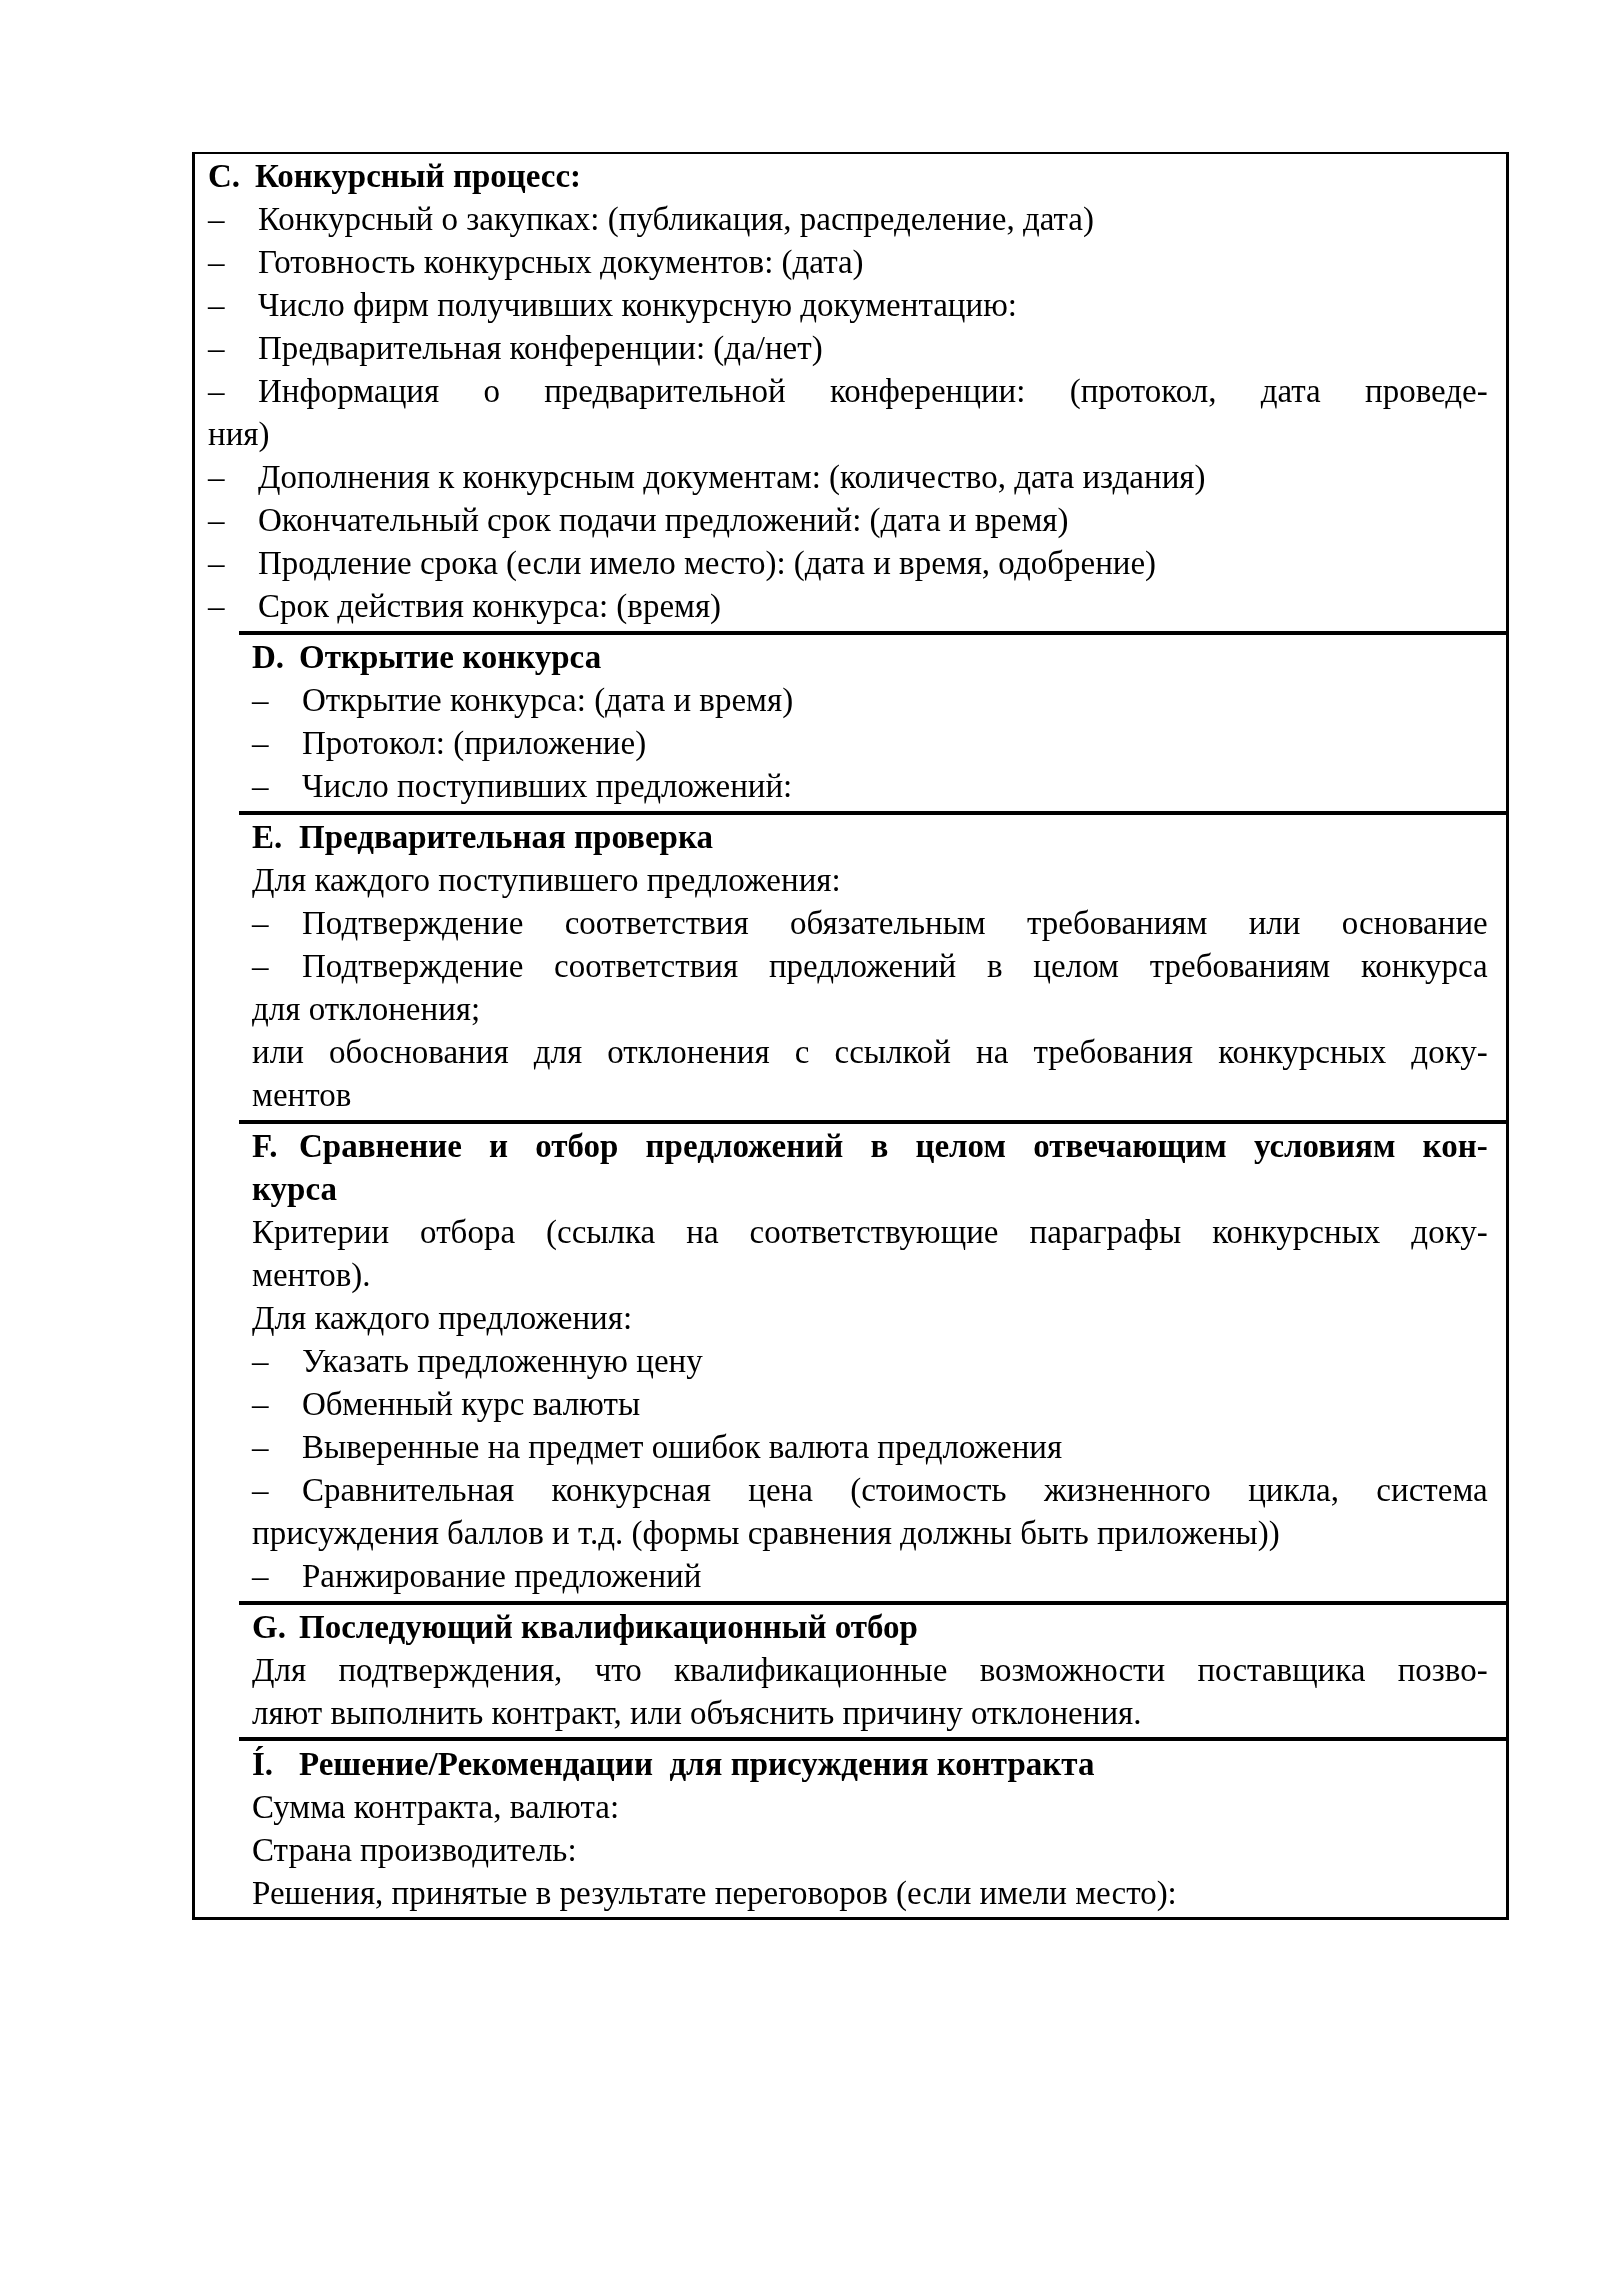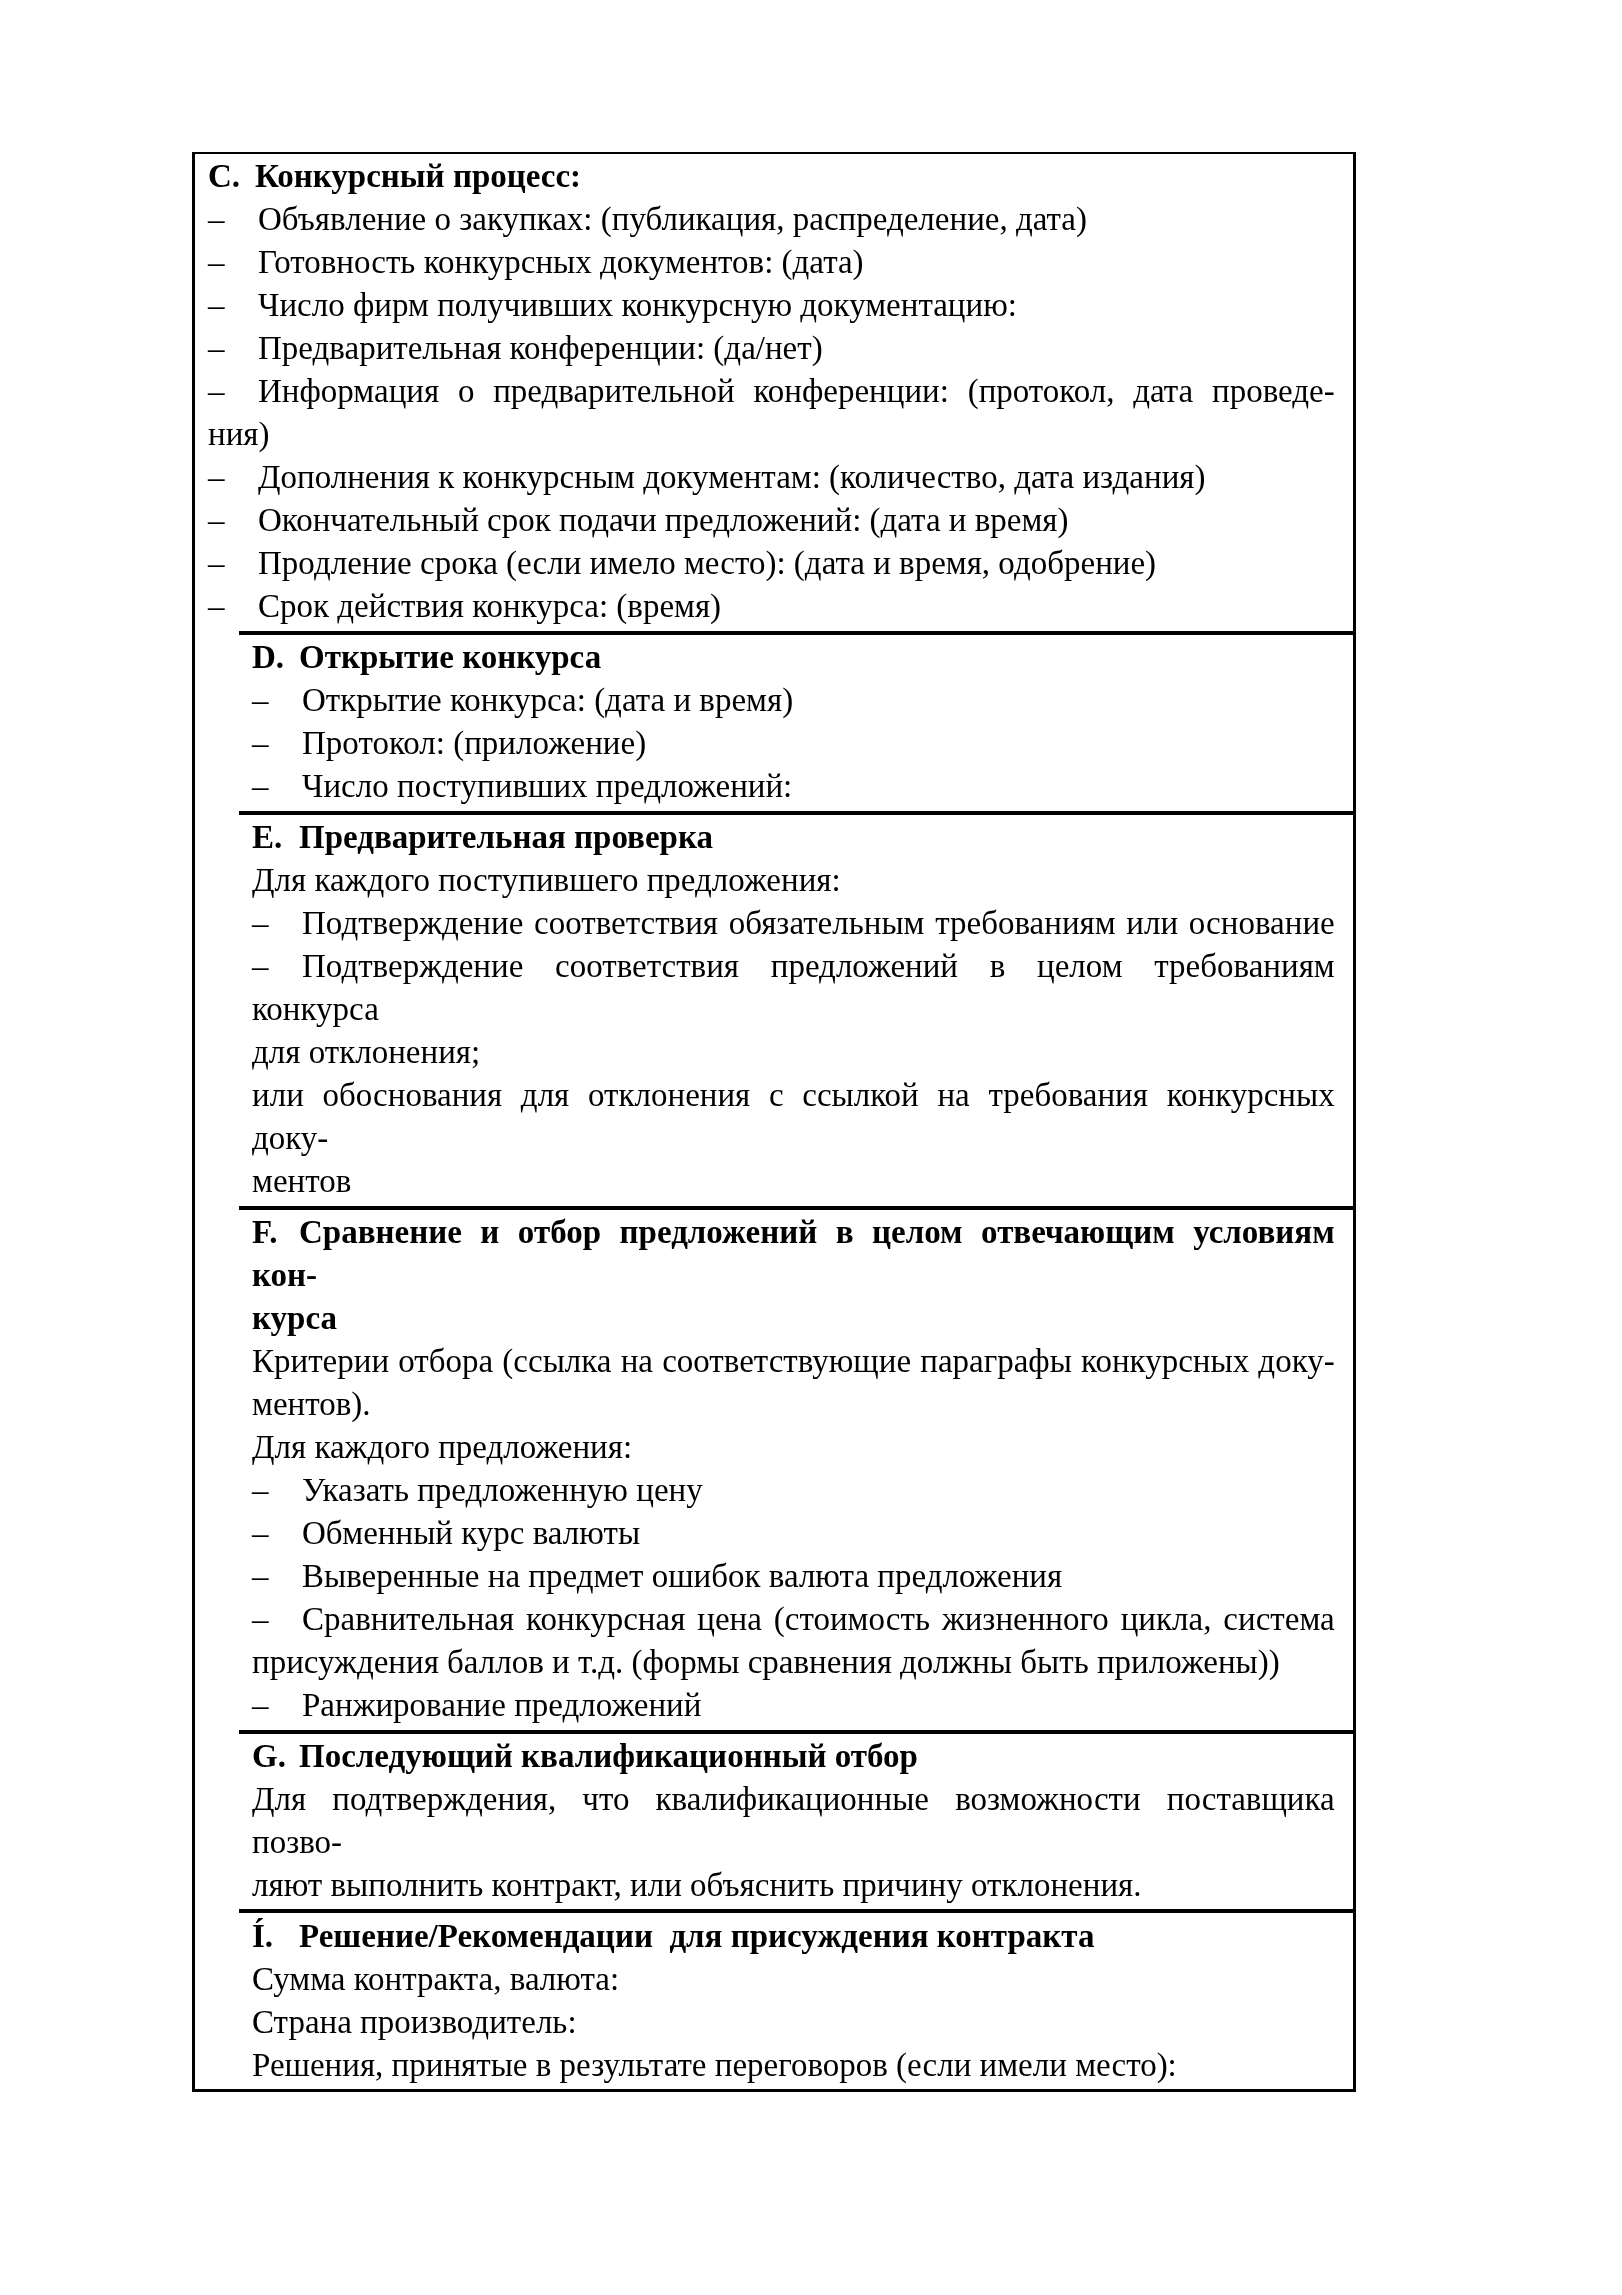--- a/index.html
+++ b/index.html
@@ -11,21 +11,21 @@
     position: relative;
     width: 1622px;
     height: 2295px;
     font-family: "Liberation Serif", "DejaVu Serif", serif;
     color: #000000;
   }
   .doc-table {
     position: absolute;
     left: 192px;
     top: 152px;
-    width: 1164px;
+    width: 1317px;
     box-sizing: border-box;
     border-style: solid;
     border-color: #000000;
     border-width: 2.6px 3.3px 3.9px 3.3px;
     background: #ffffff;
   }
   .section {
     padding: 1.3px 18.3px 2.6px 13px;
   }
   .section + .section {
@@ -53,21 +53,21 @@
     text-align: justify;
     text-align-last: justify;
   }
 </style>
 </head>
 <body>
 
 <div class="doc-table">
     <div class="section">
       <div class="row header"><span class="h-prefix">C.</span><span class="txt">Конкурсный процесс:</span></div>
-      <div class="row item"><span class="li-prefix">–</span><span class="txt">Объявление о закупках: (публикация, распределение, дата)</span></div>
+      <div class="row item"><span class="li-prefix">–</span><span class="txt">Конкурсный о закупках: (публикация, распределение, дата)</span></div>
       <div class="row item"><span class="li-prefix">–</span><span class="txt">Готовность конкурсных документов: (дата)</span></div>
       <div class="row item"><span class="li-prefix">–</span><span class="txt">Число фирм получивших конкурсную документацию:</span></div>
       <div class="row item"><span class="li-prefix">–</span><span class="txt">Предварительная конференции: (да/нет)</span></div>
       <div class="row item just"><span class="li-prefix">–</span><span class="txt">Информация о предварительной конференции: (протокол, дата проведе-</span></div>
       <div class="row cont"><span class="txt">ния)</span></div>
       <div class="row item"><span class="li-prefix">–</span><span class="txt">Дополнения к конкурсным документам: (количество, дата издания)</span></div>
       <div class="row item"><span class="li-prefix">–</span><span class="txt">Окончательный срок подачи предложений: (дата и время)</span></div>
       <div class="row item"><span class="li-prefix">–</span><span class="txt">Продление срока (если имело место): (дата и время, одобрение)</span></div>
       <div class="row item"><span class="li-prefix">–</span><span class="txt">Срок действия конкурса: (время)</span></div>
     </div>

